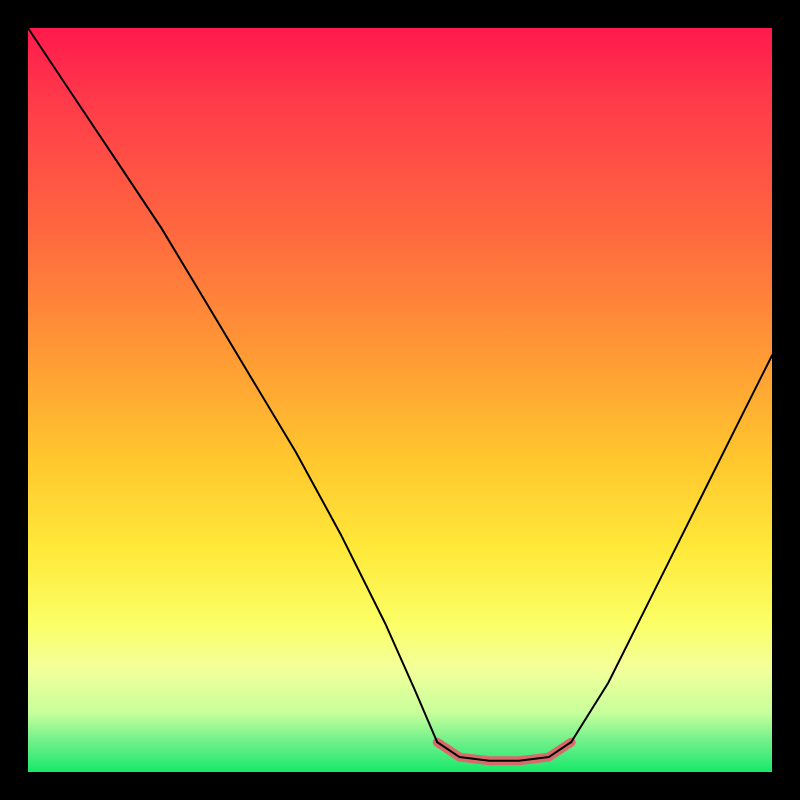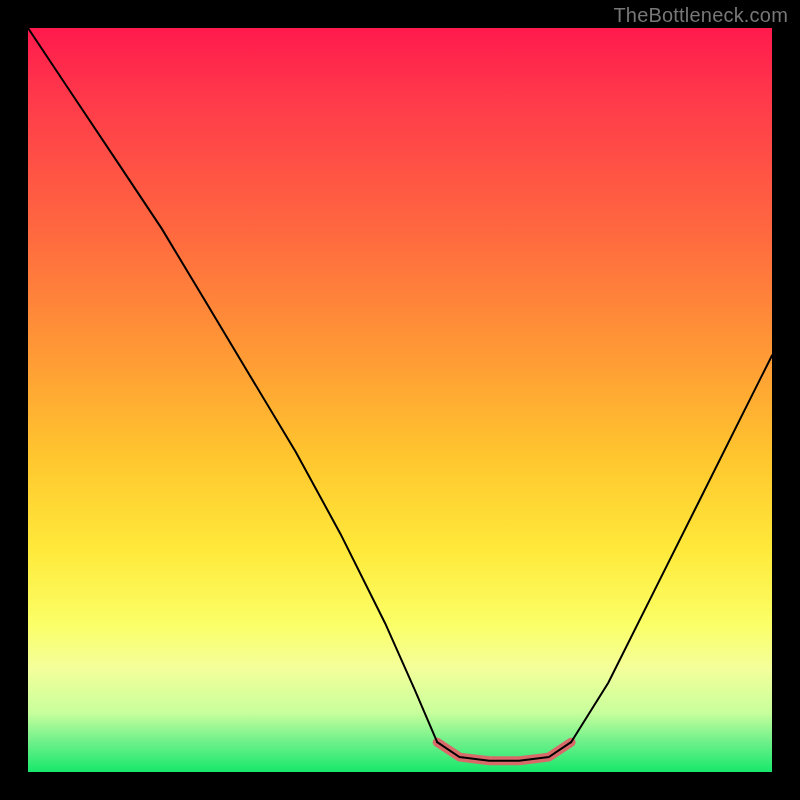--- a/index.html
+++ b/index.html
@@ -51,21 +51,20 @@
     right: 12px;
     color: #777;
     font-size: 20px;
     letter-spacing: 0.2px;
   }
 </style>
 </head>
 <body>
 
 <div class="frame">
-  <div class="attribution">TheBottleneck.com</div>
 
   <div class="plot-area">
     <svg class="curve" viewBox="0 0 744 744" preserveAspectRatio="none">
 
       <path fill="none" stroke-linecap="round" stroke-linejoin="round" d="M409.2 714.2 L431.5 729.1 L461.3 732.8 L491.0 732.8 L520.8 729.1 L543.1 714.2" stroke="#d96a6a" stroke-width="9"></path>
       <path fill="none" stroke-linecap="round" d="M0.0 0.0 L44.6 67.0 L89.3 133.9 L133.9 200.9 L178.6 275.3 L223.2 349.7 L267.8 424.1 L312.5 505.9 L357.1 595.2 L386.9 662.2 L409.2 714.2" stroke="#000000" stroke-width="2"></path>
       <path fill="none" stroke-linecap="round" d="M409.2 714.2 L431.5 729.1 L461.3 732.8 L491.0 732.8 L520.8 729.1 L543.1 714.2" stroke="#000000" stroke-width="2"></path>
       <path fill="none" stroke-linecap="round" d="M543.1 714.2 L580.3 654.7 L625.0 565.4 L669.6 476.2 L714.2 386.9 L744.0 327.4" stroke="#000000" stroke-width="2"></path>
     </svg>
   </div>

